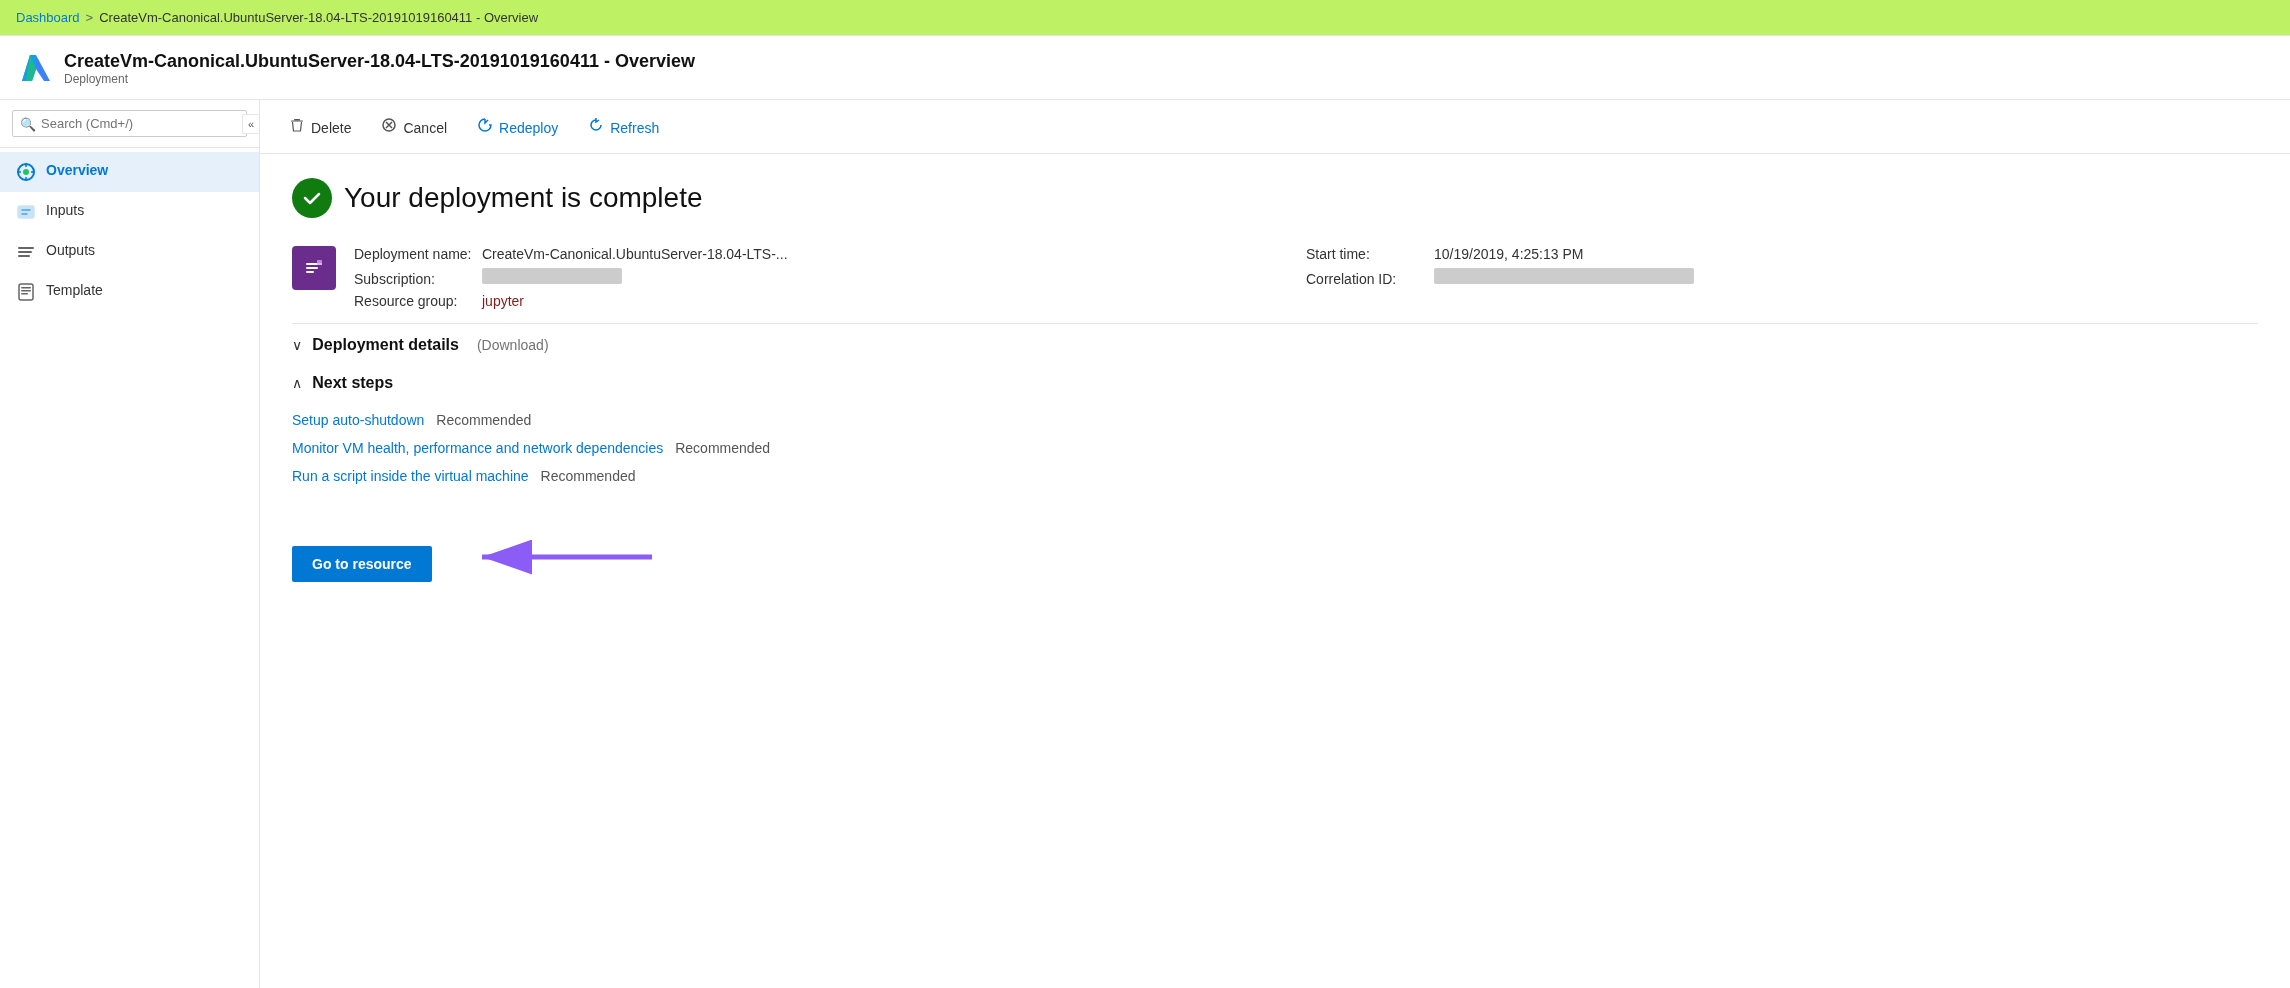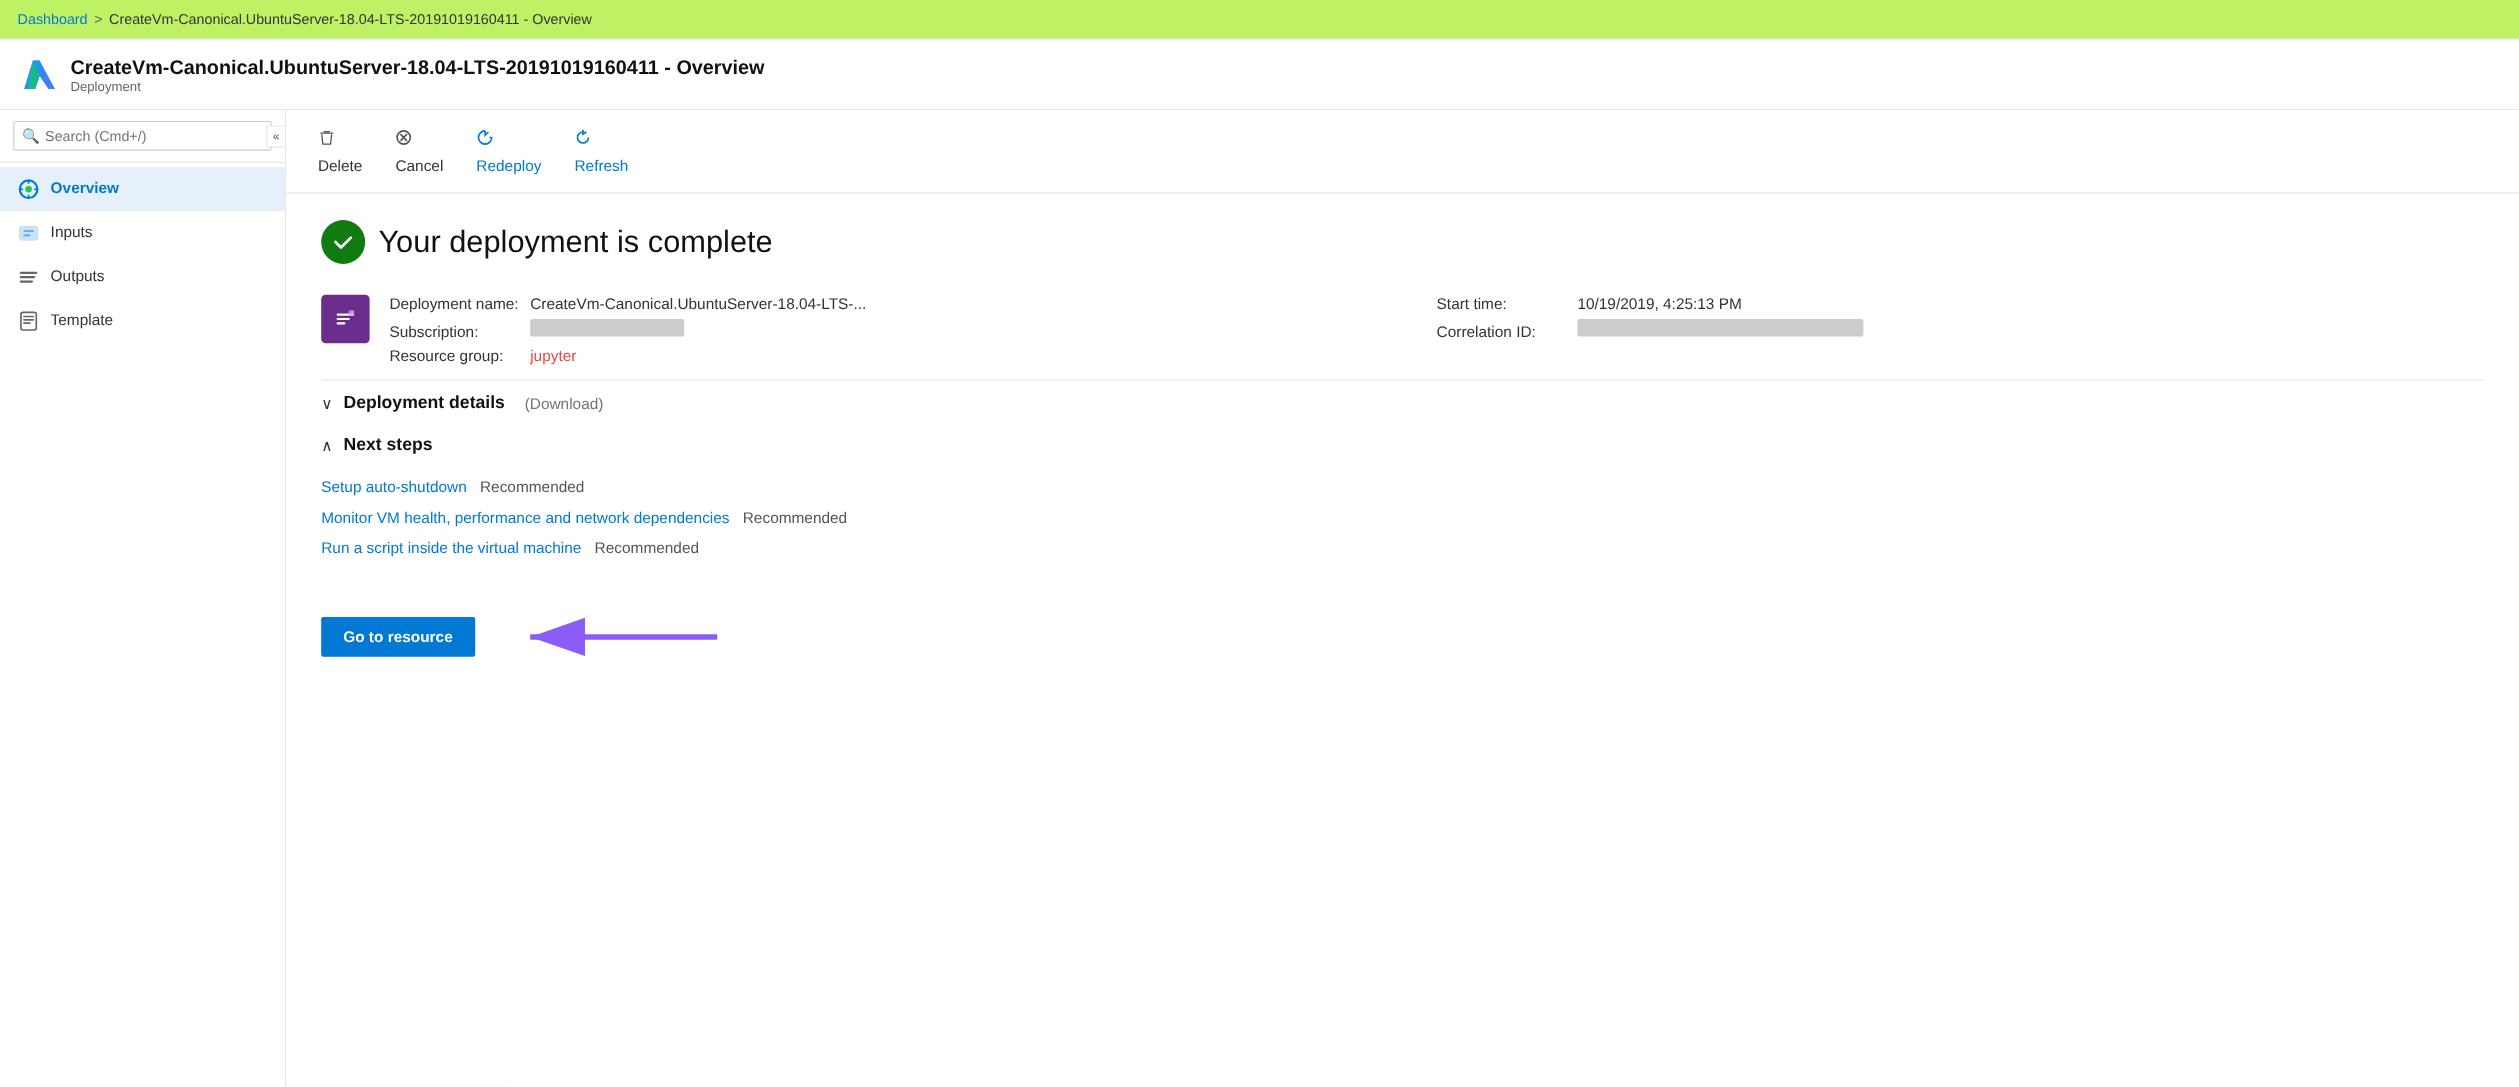--- a/index.html
+++ b/index.html
@@ -120,31 +120,30 @@
     .toolbar {
       display: flex;
       align-items: center;
       gap: 4px;
       padding: 10px 16px;
       border-bottom: 1px solid #e5e5e5;
       background: #fff;
     }
     .toolbar-btn {
       display: flex;
-      align-items: flex-start;
+      align-items: flex-end;
       gap: 6px;
       padding: 6px 12px;
       background: transparent;
       border: 1px solid transparent;
       border-radius: 2px;
       cursor: pointer;
       font-size: 14px;
       color: #333;
       transition: background 0.1s, border-color 0.1s;
-      flex-direction: column;
     }
     .toolbar-btn .btn-icon { font-size: 14px; }
 
     
     .content-body {
       padding: 24px 32px;
     }
 
     .deployment-status {
       display: flex;
@@ -174,21 +173,21 @@
     .info-label { color: #333; font-weight: 400; min-width: 120px; }
     .info-value { color: #333; }
     .info-value.blurred {
       background: #ccc;
       color: transparent;
       border-radius: 2px;
       min-width: 140px;
       height: 16px;
       display: inline-block;
     }
-    .info-value.link { color: #ef4444; text-decoration: none; cursor: pointer; }
+    .info-value.link { color: #7f1d1d; text-decoration: none; cursor: pointer; }
 
     
     .section-header {
       display: flex;
       align-items: center;
       gap: 10px;
       padding: 12px 0;
       border-top: 1px solid #e5e5e5;
       cursor: pointer;
       margin-left: 0;
@@ -204,21 +203,21 @@
       align-items: center;
       gap: 12px;
       margin-bottom: 12px;
     }
     .next-step-link { color: #0078d4; text-decoration: none; font-size: 14px; cursor: pointer; }
     .next-step-badge { color: #555; font-size: 14px; }
 
     
     .go-to-resource-wrap {
       display: flex;
-      align-items: center;
+      align-items: flex-end;
       gap: 30px;
       margin-top: 16px;
     }
     .go-to-resource-btn {
       background: #0078d4;
       color: #fff;
       border: none;
       padding: 10px 20px;
       font-size: 14px;
       font-weight: 600;

